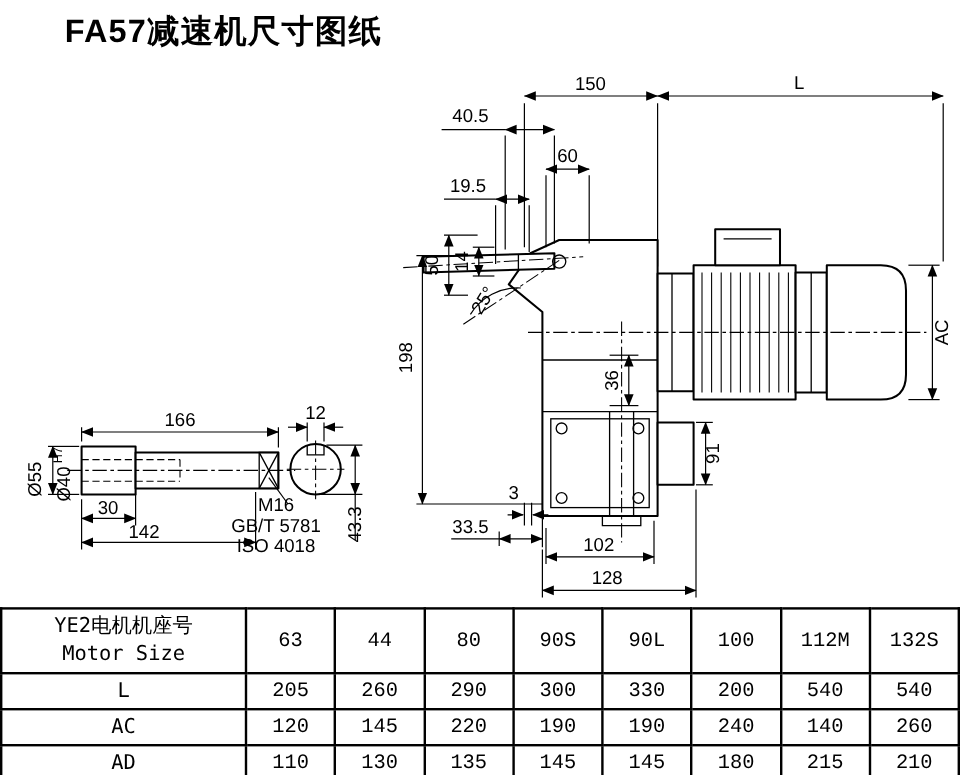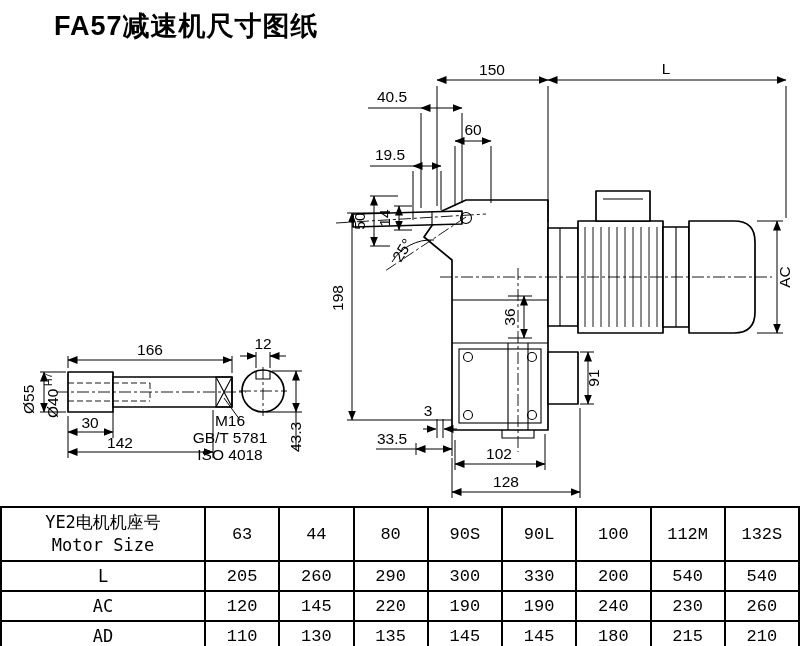--- a/index.html
+++ b/index.html
@@ -258,21 +258,21 @@
         <td>540</td>
       </tr>
       <tr class="r">
         <td class="c0">AC</td>
         <td>120</td>
         <td>145</td>
         <td>220</td>
         <td>190</td>
         <td>190</td>
         <td>240</td>
-        <td>230</td>
+        <td>140</td>
         <td>260</td>
       </tr>
       <tr class="r">
         <td class="c0">AD</td>
         <td>110</td>
         <td>130</td>
         <td>135</td>
         <td>145</td>
         <td>145</td>
         <td>180</td>

